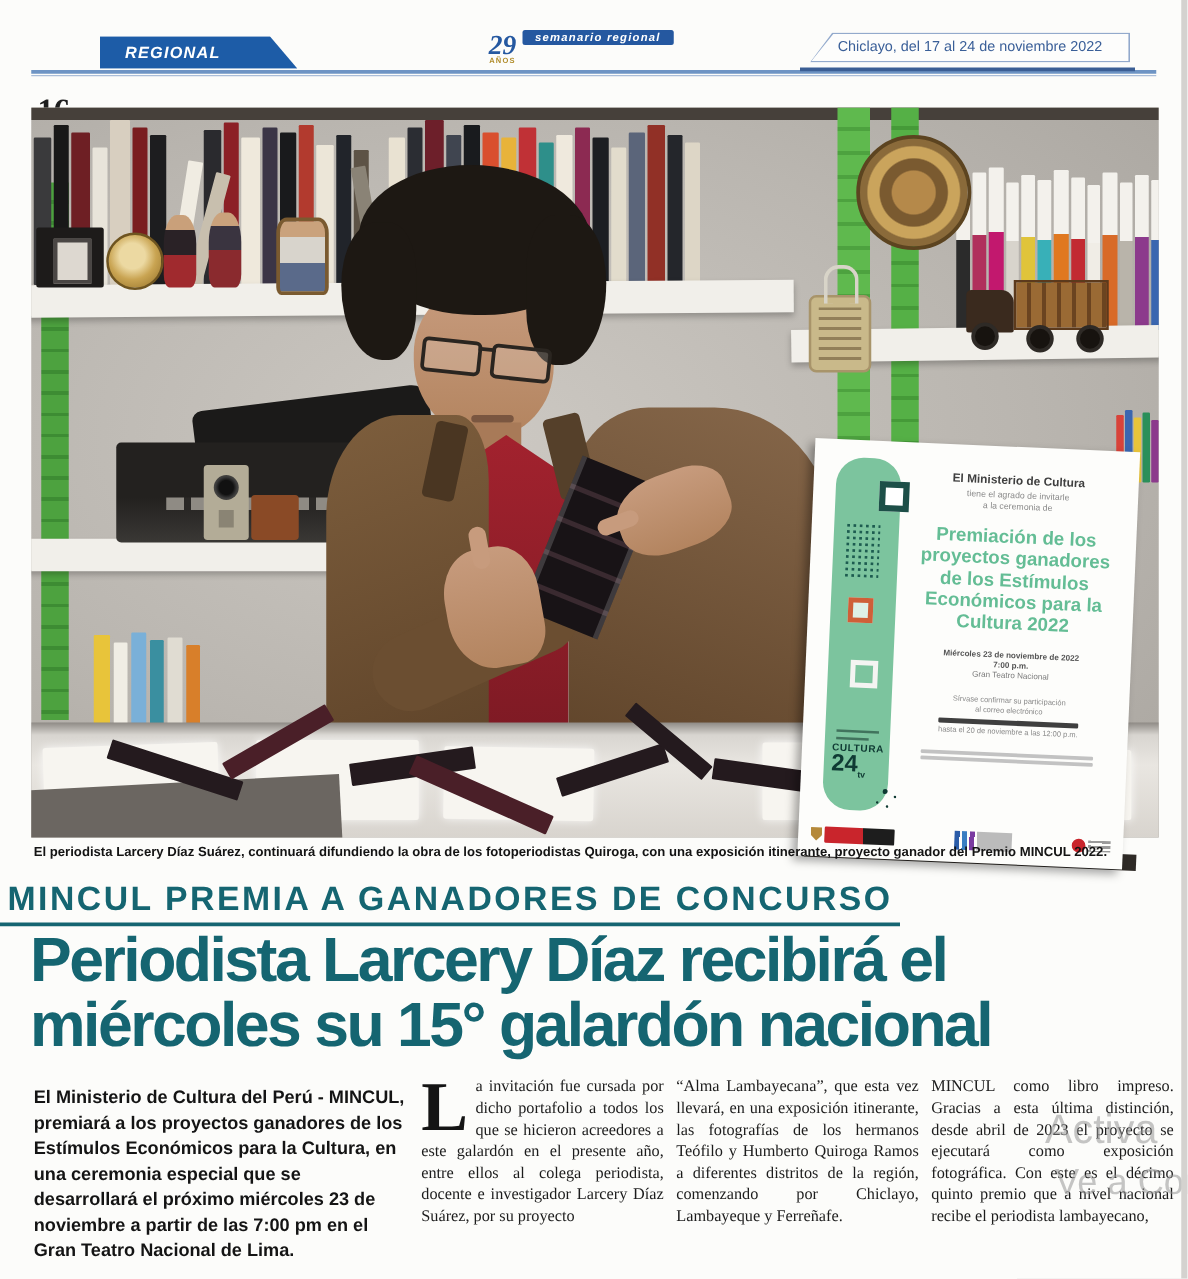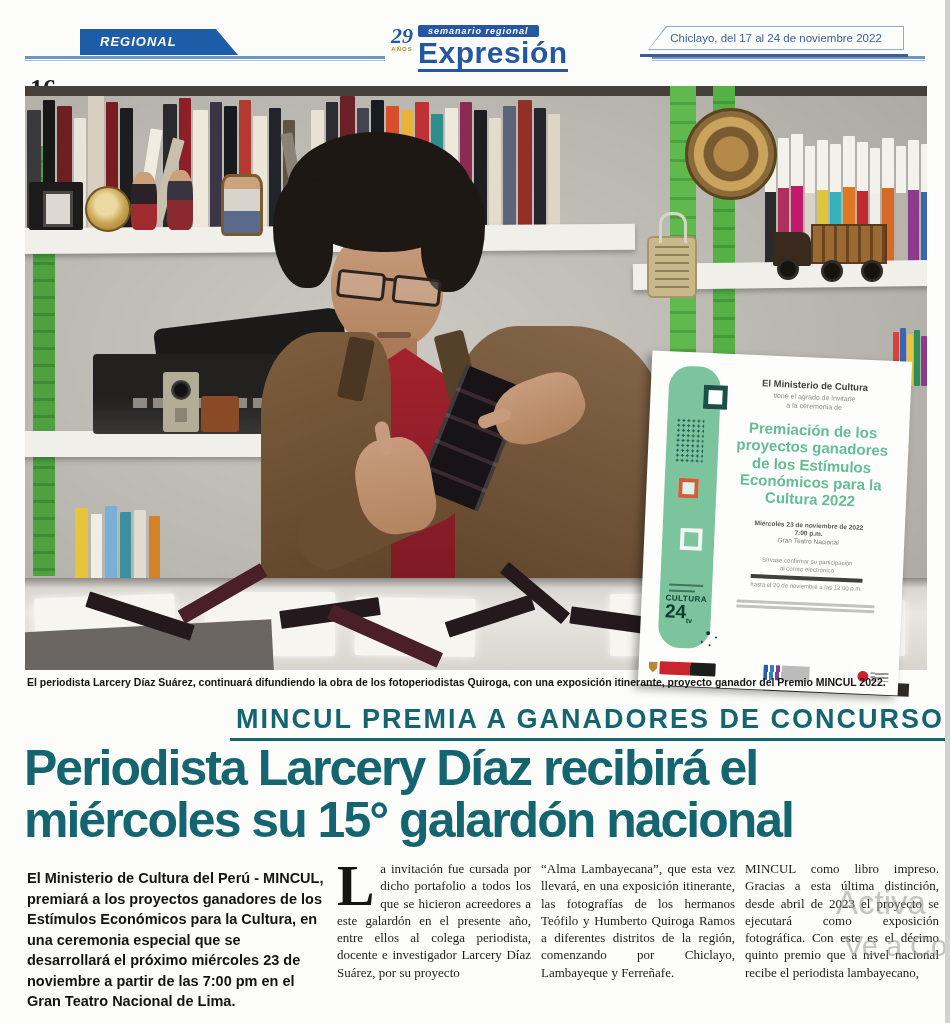--- a/index.html
+++ b/index.html
@@ -196,21 +196,21 @@
       background:linear-gradient(90deg,#2a5ca8 0 4px,transparent 4px 6px,#3a7ec2 6px 10px,
         transparent 10px 12px,#7a3aa0 12px 16px,transparent 16px 18px,
         #bbb 18px 46px);}
   .lg-circle{display:flex;align-items:center;gap:2px;}
   .lg-circle .c{width:11px;height:11px;border-radius:50%;background:#c9252c;}
   .lg-circle .t{width:18px;height:9px;
       background:repeating-linear-gradient(180deg,#9a9a9a 0 2px,transparent 2px 4px);}
 
   
   .caption{left:27px;top:676px;width:875px;font-size:10.5px;font-weight:bold;color:#141414;z-index:21;}
-  .kicker{left:0;top:704px;width:950px;text-align:right;z-index:2;}
+  .kicker{left:0;top:704px;width:950px;text-align:left;z-index:2;}
   .kicker span{display:inline-block;font-size:27px;font-weight:bold;color:var(--teal);
       letter-spacing:2px;border-bottom:3px solid var(--teal);padding:0 6px 3px 6px;}
   .headline{left:24px;top:742px;width:910px;color:var(--teal);font-weight:bold;
       font-size:50px;letter-spacing:-2px;line-height:1.04;z-index:2;}
   .body-cols{left:27px;top:860px;width:912px;height:163px;display:flex;gap:10px;overflow:hidden;z-index:2;}
   .col-lead{width:300px;flex:0 0 auto;font-size:14.5px;font-weight:bold;color:#141414;
       line-height:1.42;padding-top:8px;}
   .col{flex:1 1 0;font-family:"Liberation Serif",serif;font-size:13px;line-height:1.33;
       color:#1c1c1c;text-align:justify;}
   .dropcap{float:left;font-family:"Liberation Serif",serif;font-weight:bold;font-size:56px;
@@ -234,21 +234,20 @@
   <div class="abs section-banner">
     <span>REGIONAL</span>
   </div>
   <div class="abs masthead">
     <div class="m-years">
       <div class="num">29</div>
       <div class="lbl">AÑOS</div>
     </div>
     <div>
       <span class="m-tagline">semanario regional</span>
-      <div class="m-title">Expresión</div>
     </div>
   </div>
   <div class="abs date-box">
     <div class="inner">Chiclayo, del 17 al 24 de noviembre 2022</div>
   </div>
   <div class="abs date-underbar"></div>
 
   <div class="abs photo-wrap">
     <div class="photo-scene">
       <div class="ph top-strip"></div>

